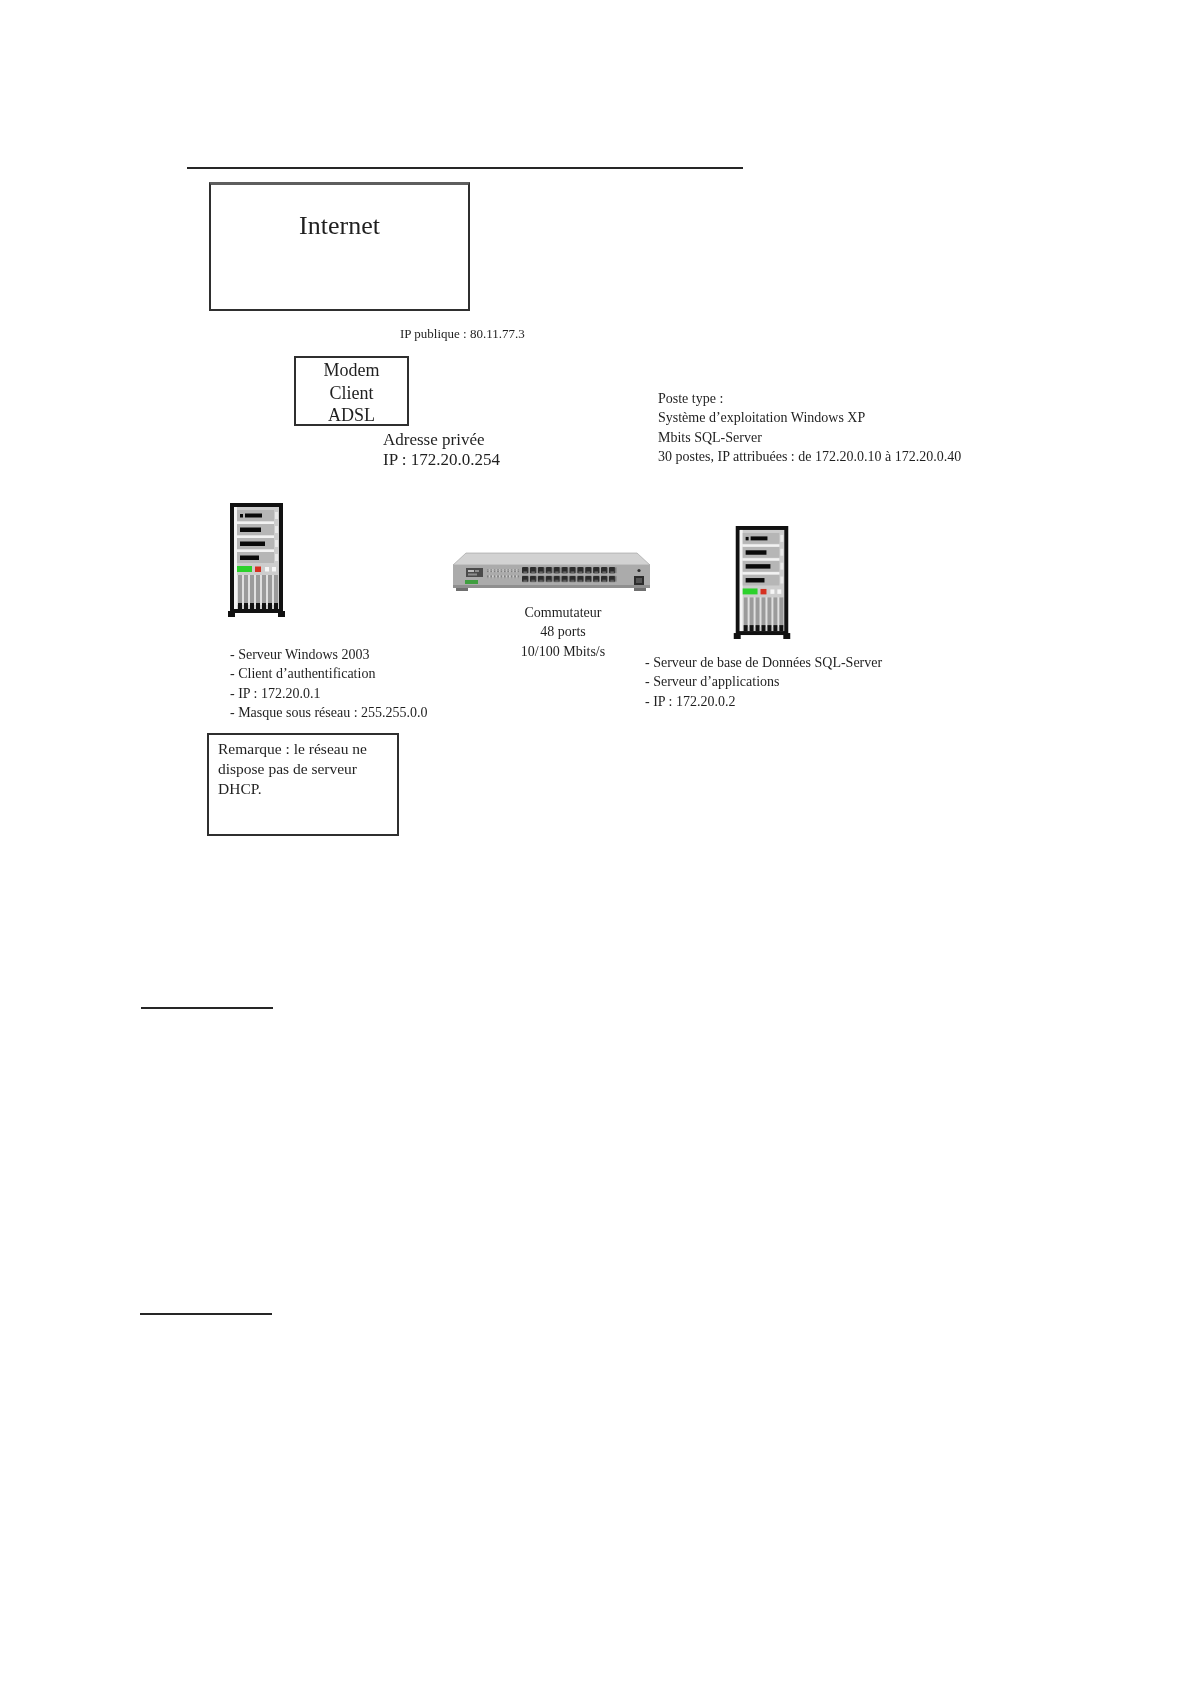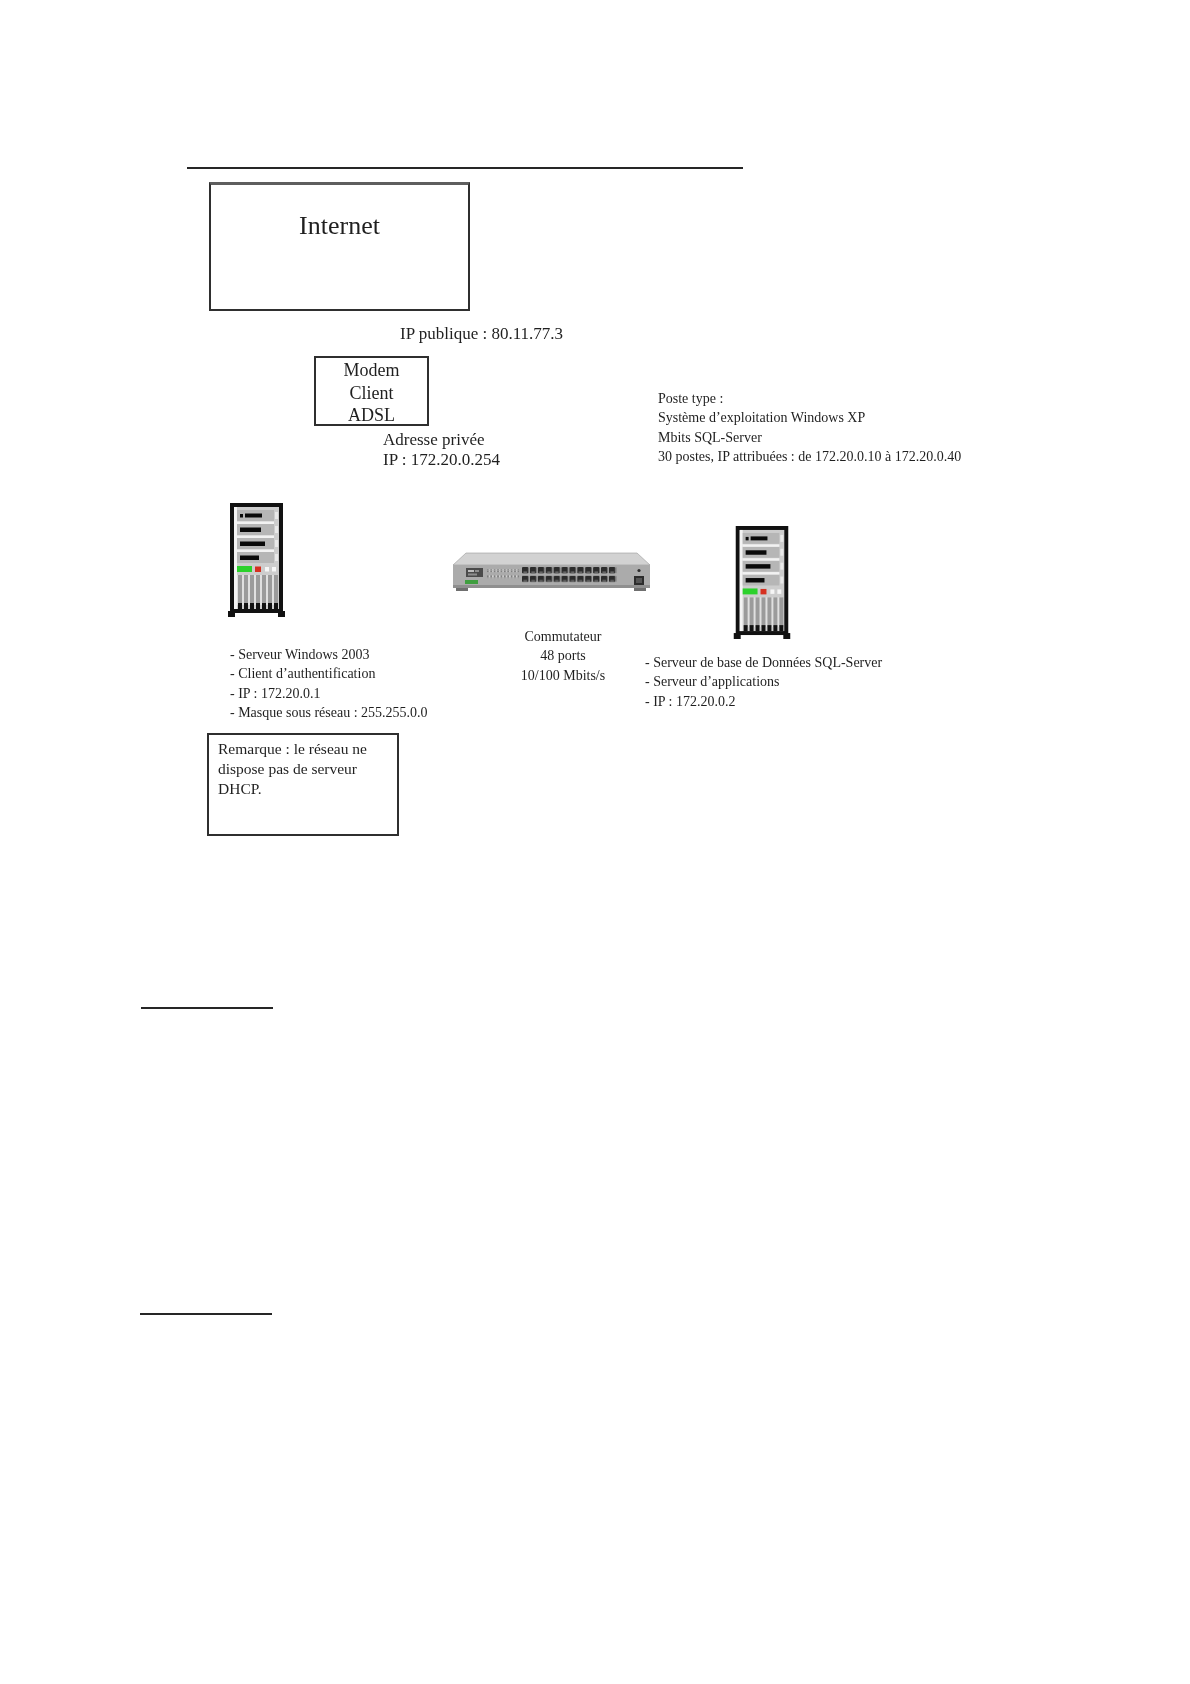--- a/index.html
+++ b/index.html
@@ -6,27 +6,27 @@
   *{box-sizing:border-box;}
   .page{
     position:relative;width:1190px;height:1684px;background:#ffffff;
     font-family:"Liberation Serif","DejaVu Serif",serif;color:#1f1f1f;
     overflow:hidden;
   }
   .abs{position:absolute;}
   .rule{position:absolute;background:#262626;height:2px;}
   .box{position:absolute;border:2px solid #2f2f2f;background:#ffffff;}
   .internet-box{left:209px;top:182px;width:261px;height:129px;border-top:3px solid #5e5e5e;text-align:center;padding-top:26px;font-size:26px;}
-  .modem-box{left:314px;top:356px;width:115px;height:70px;text-align:center;font-size:18px;line-height:22.5px;padding-top:1px;}
+  .modem-box{left:294px;top:356px;width:115px;height:70px;text-align:center;font-size:18px;line-height:22.5px;padding-top:1px;}
   .remark-box{left:207px;top:733px;width:192px;height:103px;font-size:15.5px;line-height:20px;padding:4px 6px 0 9px;}
   .txt{position:absolute;font-size:14px;line-height:19.4px;white-space:nowrap;}
   .addr{left:383px;top:430px;font-size:17px;line-height:19.5px;}
-  .pub-ip{left:400px;top:324px;font-size:17px;}
+  .pub-ip{left:400px;top:324px;font-size:13px;}
   .workstations{left:658px;top:389px;}
-  .switch-caption{left:463px;top:603px;width:200px;text-align:center;margin-top:24px;}
+  .switch-caption{left:463px;top:603px;width:200px;text-align:center;}
   .left-info{left:230px;top:645px;}
   .right-info{left:645px;top:653px;}
   svg{display:block;}
 </style>
 </head>
 <body>
 
 <div class="page">
 
   <svg width="0" height="0" style="position:absolute" aria-hidden="true">

